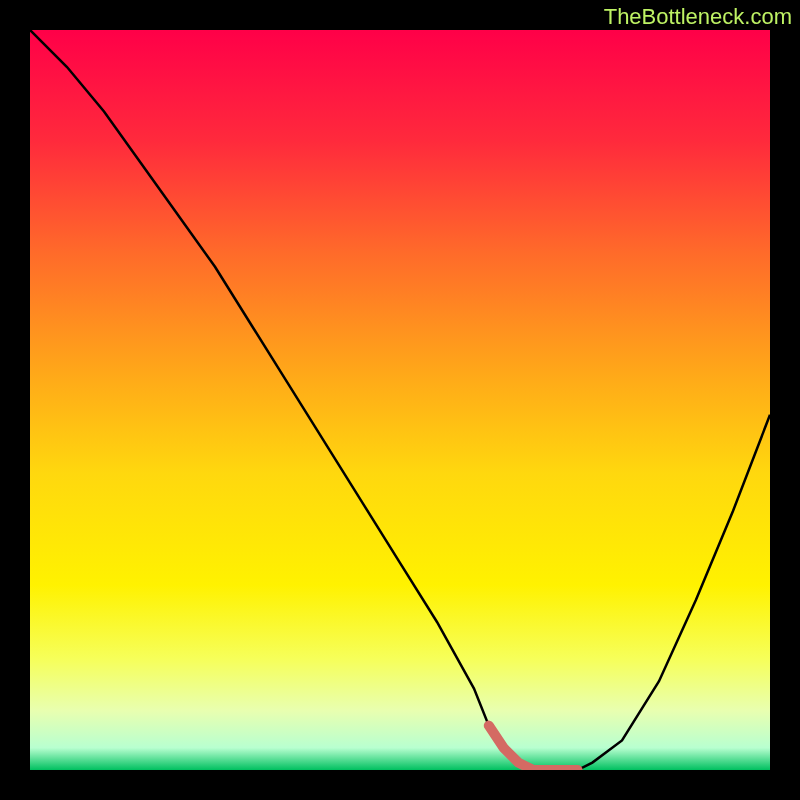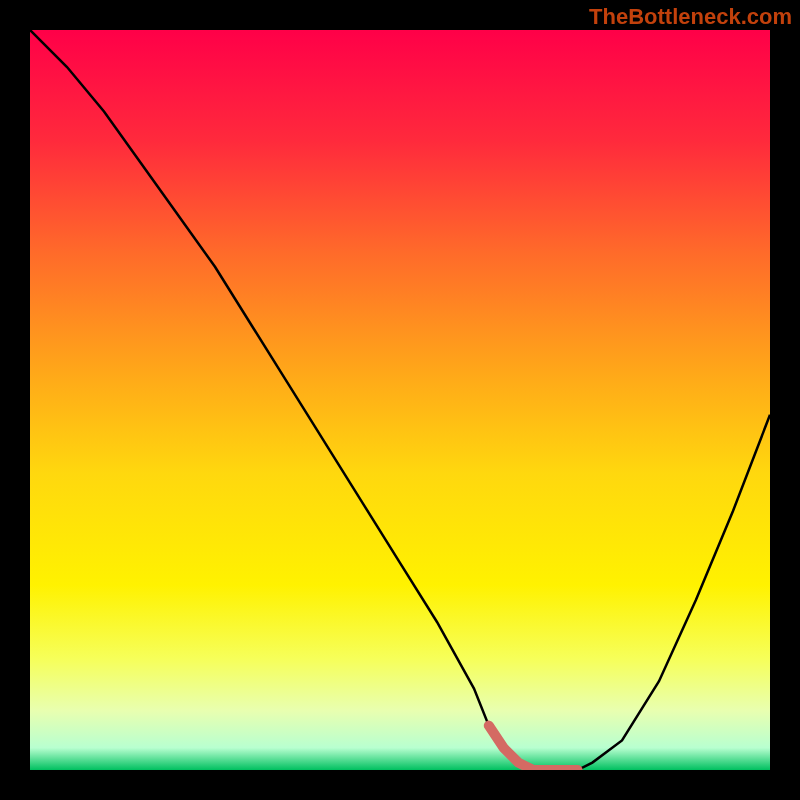--- a/index.html
+++ b/index.html
@@ -8,23 +8,23 @@
     width: 800px;
     height: 800px;
     background: #000;
     position: relative;
     font-family: Arial, sans-serif;
   }
   .watermark {
     position: absolute;
     top: 4px;
     right: 8px;
-    color: #c2410c;
+    color: #bef264;
     font-size: 22px;
-    font-weight: 700;
+    font-weight: 400;
     z-index: 10;
   }
   .plot-area {
     position: absolute;
     left: 30px;
     top: 30px;
     width: 740px;
     height: 740px;
     overflow: hidden;
   }

